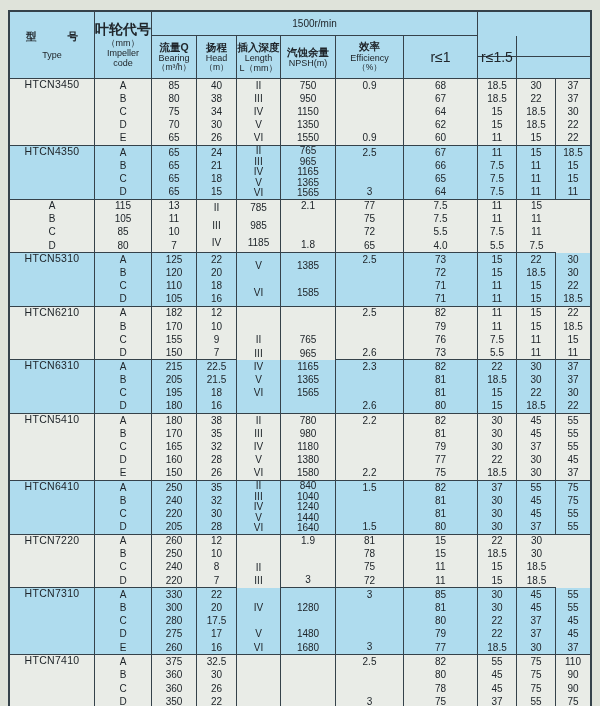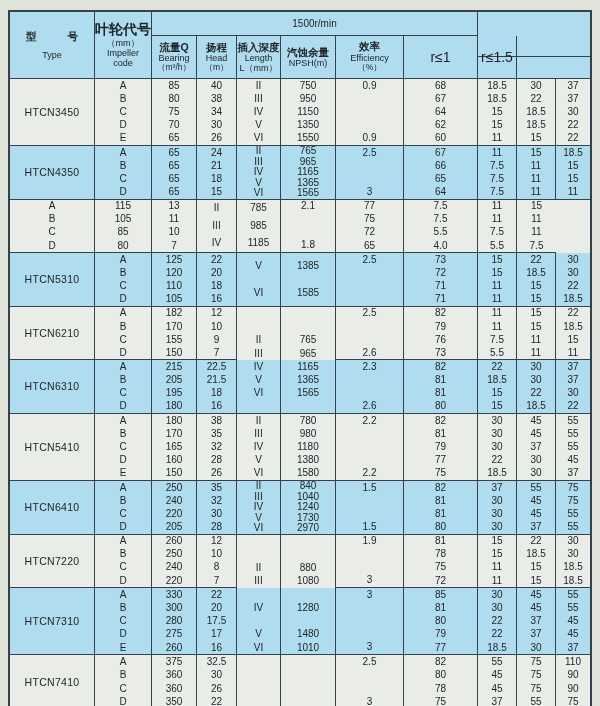--- a/index.html
+++ b/index.html
@@ -61,21 +61,21 @@
   .bg-gray{background:var(--gray);}
   .bcell{
     border-right:1px solid var(--line);
     border-bottom:1px solid var(--line);
     display:flex;flex-direction:column;
     overflow:hidden;font-size:10px;line-height:1;
   }
   .bcell.lastcol{border-right:none;}
   .block.lastblock .bcell{border-bottom:none;}
   .bcell.no-bb{border-bottom:none;}
-  .model{justify-content:center;align-items:center;font-size:10.5px;letter-spacing:.3px;}
+  .model{align-items:center;font-size:10.5px;letter-spacing:.3px;}
   .stack > div{flex:1;display:flex;align-items:center;justify-content:center;min-height:0;}
   .npsh-cell{justify-content:space-between;}
   .npsh-cell > div{height:var(--rh);display:flex;align-items:center;justify-content:center;flex:none;}
 </style>
 </head>
 <body>
 
 <div class="page">
   <div class="spec-table">
 
@@ -614,22 +614,22 @@
             <div class="">II</div>
             <div class="">III</div>
             <div class="">IV</div>
             <div class="">V</div>
             <div class="">VI</div>
           </div>
           <div class="bcell stack">
             <div class="">840</div>
             <div class="">1040</div>
             <div class="">1240</div>
-            <div class="">1730</div>
-            <div class="">2970</div>
+            <div class="">1440</div>
+            <div class="">1640</div>
           </div>
           <div class="bcell npsh-cell">
             <div class="">1.5</div>
             <div class="">1.5</div>
           </div>
           <div class="bcell stack">
             <div class="">82</div>
             <div class="">81</div>
             <div class="">81</div>
             <div class="">80</div>
@@ -673,26 +673,20 @@
             <div class="">12</div>
             <div class="">10</div>
             <div class="">8</div>
             <div class="">7</div>
           </div>
           <div class="bcell stack no-bb">
             <div class=""></div>
             <div class=""></div>
             <div class="">II</div>
             <div class="">III</div>
-          </div>
-          <div class="bcell stack no-bb">
-            <div class=""></div>
-            <div class=""></div>
-            <div class="">880</div>
-            <div class="">1080</div>
           </div>
           <div class="bcell npsh-cell">
             <div class="">1.9</div>
             <div class="">3</div>
           </div>
           <div class="bcell stack">
             <div class="">81</div>
             <div class="">78</div>
             <div class="">75</div>
             <div class="">72</div>
@@ -746,21 +740,21 @@
             <div class="">IV</div>
             <div class=""></div>
             <div class="">V</div>
             <div class="">VI</div>
           </div>
           <div class="bcell stack">
             <div class=""></div>
             <div class="">1280</div>
             <div class=""></div>
             <div class="">1480</div>
-            <div class="">1010</div>
+            <div class="">1680</div>
           </div>
           <div class="bcell npsh-cell">
             <div class="">3</div>
             <div class="">3</div>
           </div>
           <div class="bcell stack">
             <div class="">85</div>
             <div class="">81</div>
             <div class="">80</div>
             <div class="">79</div>

